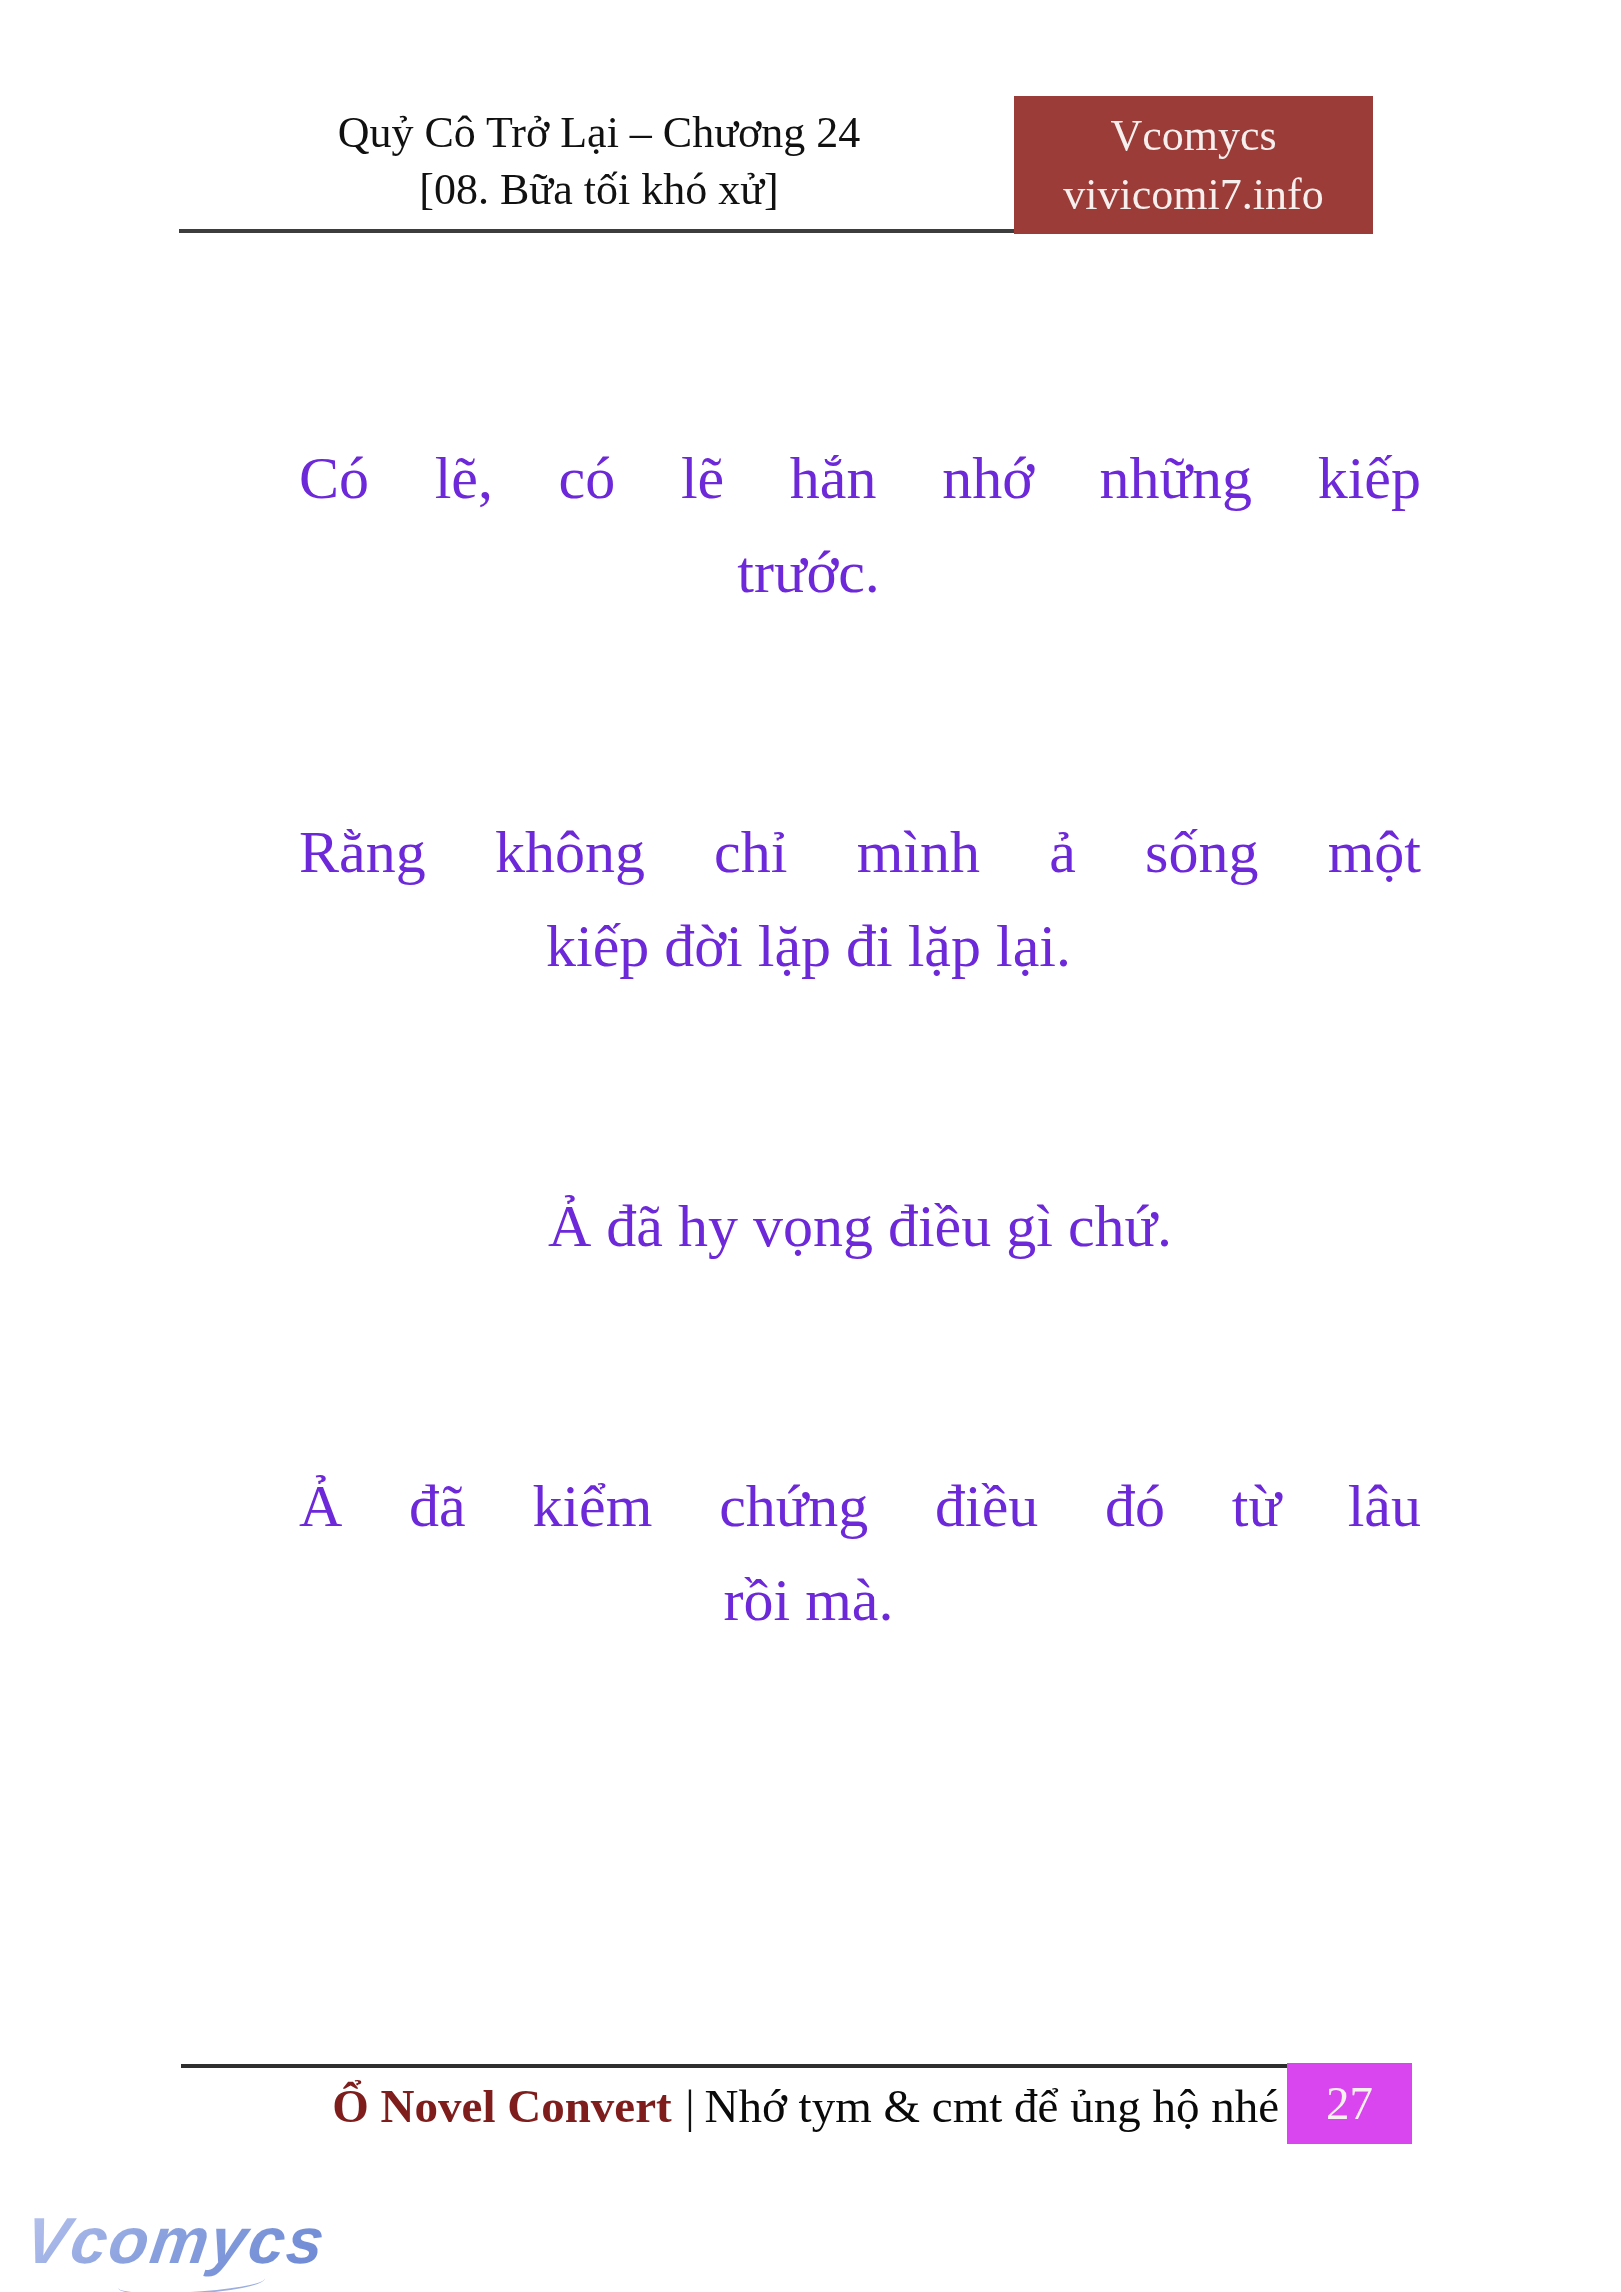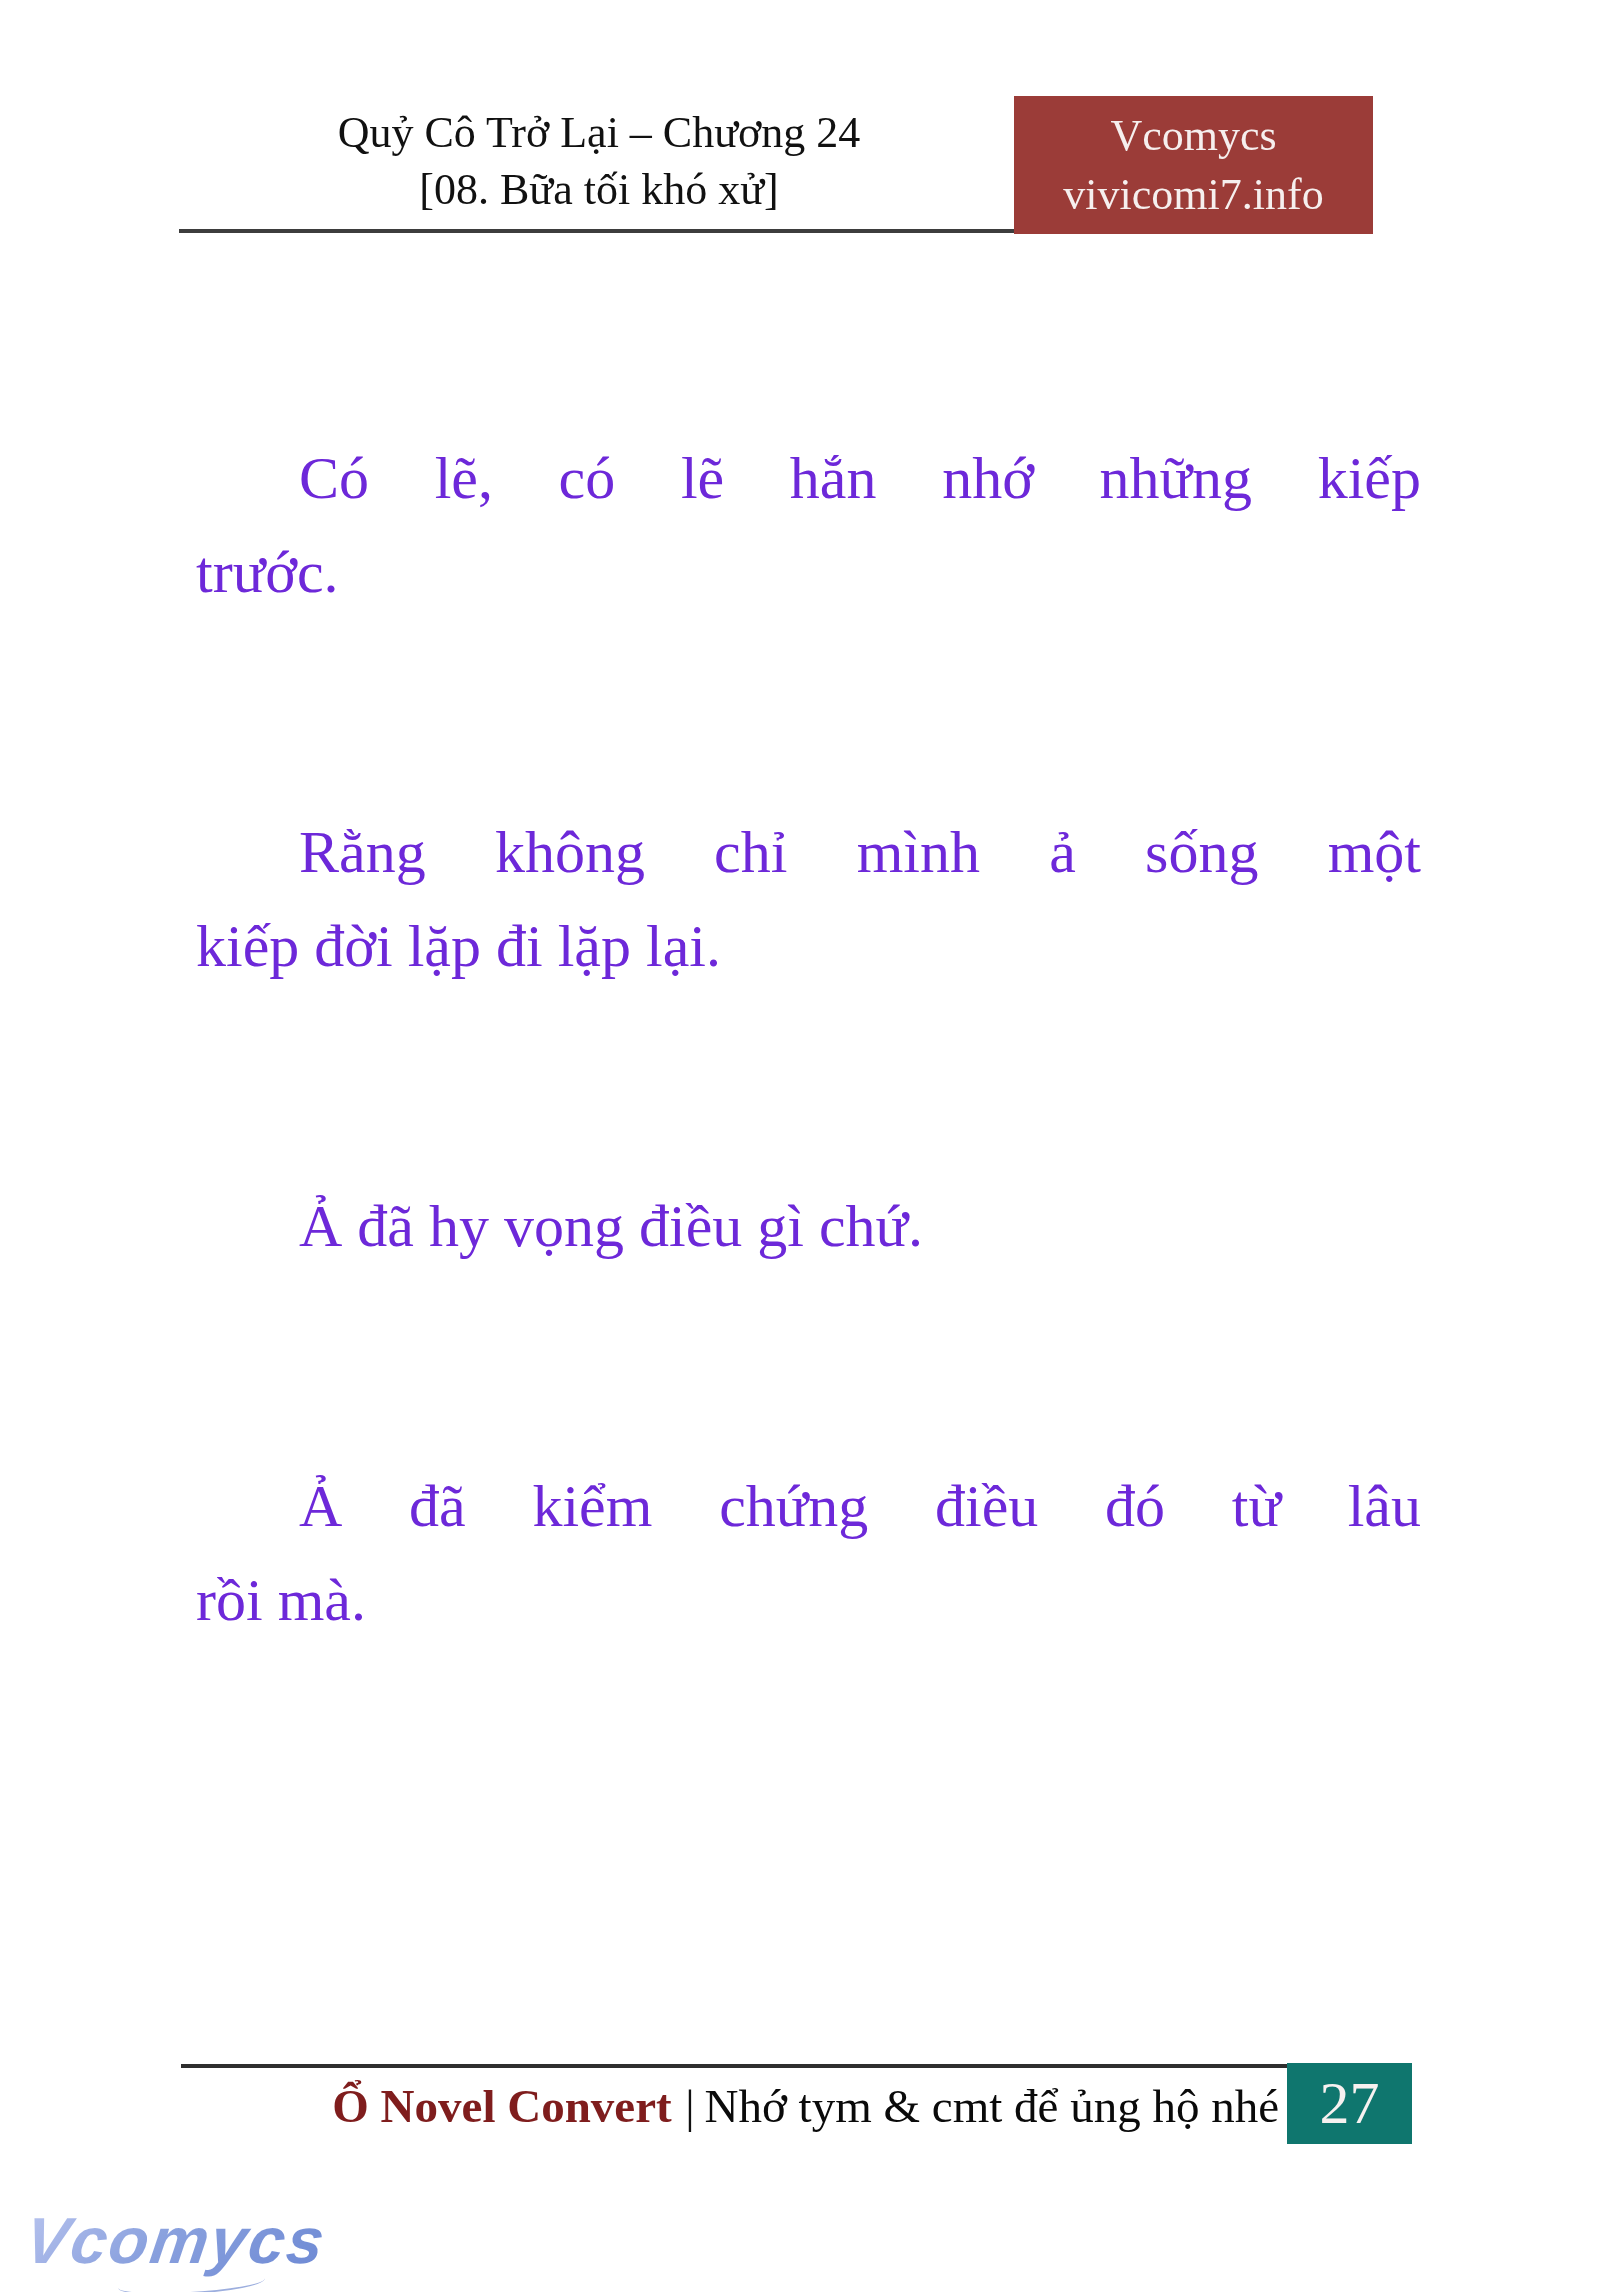--- a/index.html
+++ b/index.html
@@ -53,21 +53,21 @@
   .body-text {
     position: absolute;
     left: 196px;
     top: 431px;
     width: 1225px;
     font-size: 60px;
     line-height: 94px;
     color: #6d28d9;
   }
   .para { margin-bottom: 186px; }
-  .para .line { text-align: left; }
+  .para .line { text-align: center; }
   .para .line.fill { text-align: justify; text-align-last: justify; }
   .para .line.indent { text-indent: 103px; }
 
   
   .footer-rule {
     position: absolute;
     left: 181px;
     top: 2064px;
     width: 1106px;
     height: 3.9px;
@@ -85,23 +85,23 @@
     color: #0a0a0a;
   }
   .footer-brand { color: #7f1d1d; font-weight: bold; }
   .footer-sep { color: #111111; padding: 0 9.8px 0 13.7px; }
   .page-number-box {
     position: absolute;
     left: 1287px;
     top: 2063px;
     width: 125px;
     height: 81px;
-    background: #0f766e;
+    background: #d946ef;
     color: #f7f1f0;
-    font-size: 60px;
+    font-size: 47px;
     line-height: 81px;
     text-align: center;
   }
 
   
   .watermark {
     position: absolute;
     left: 25.5px;
     top: 2203px;
     font-family: "Liberation Sans", sans-serif;

